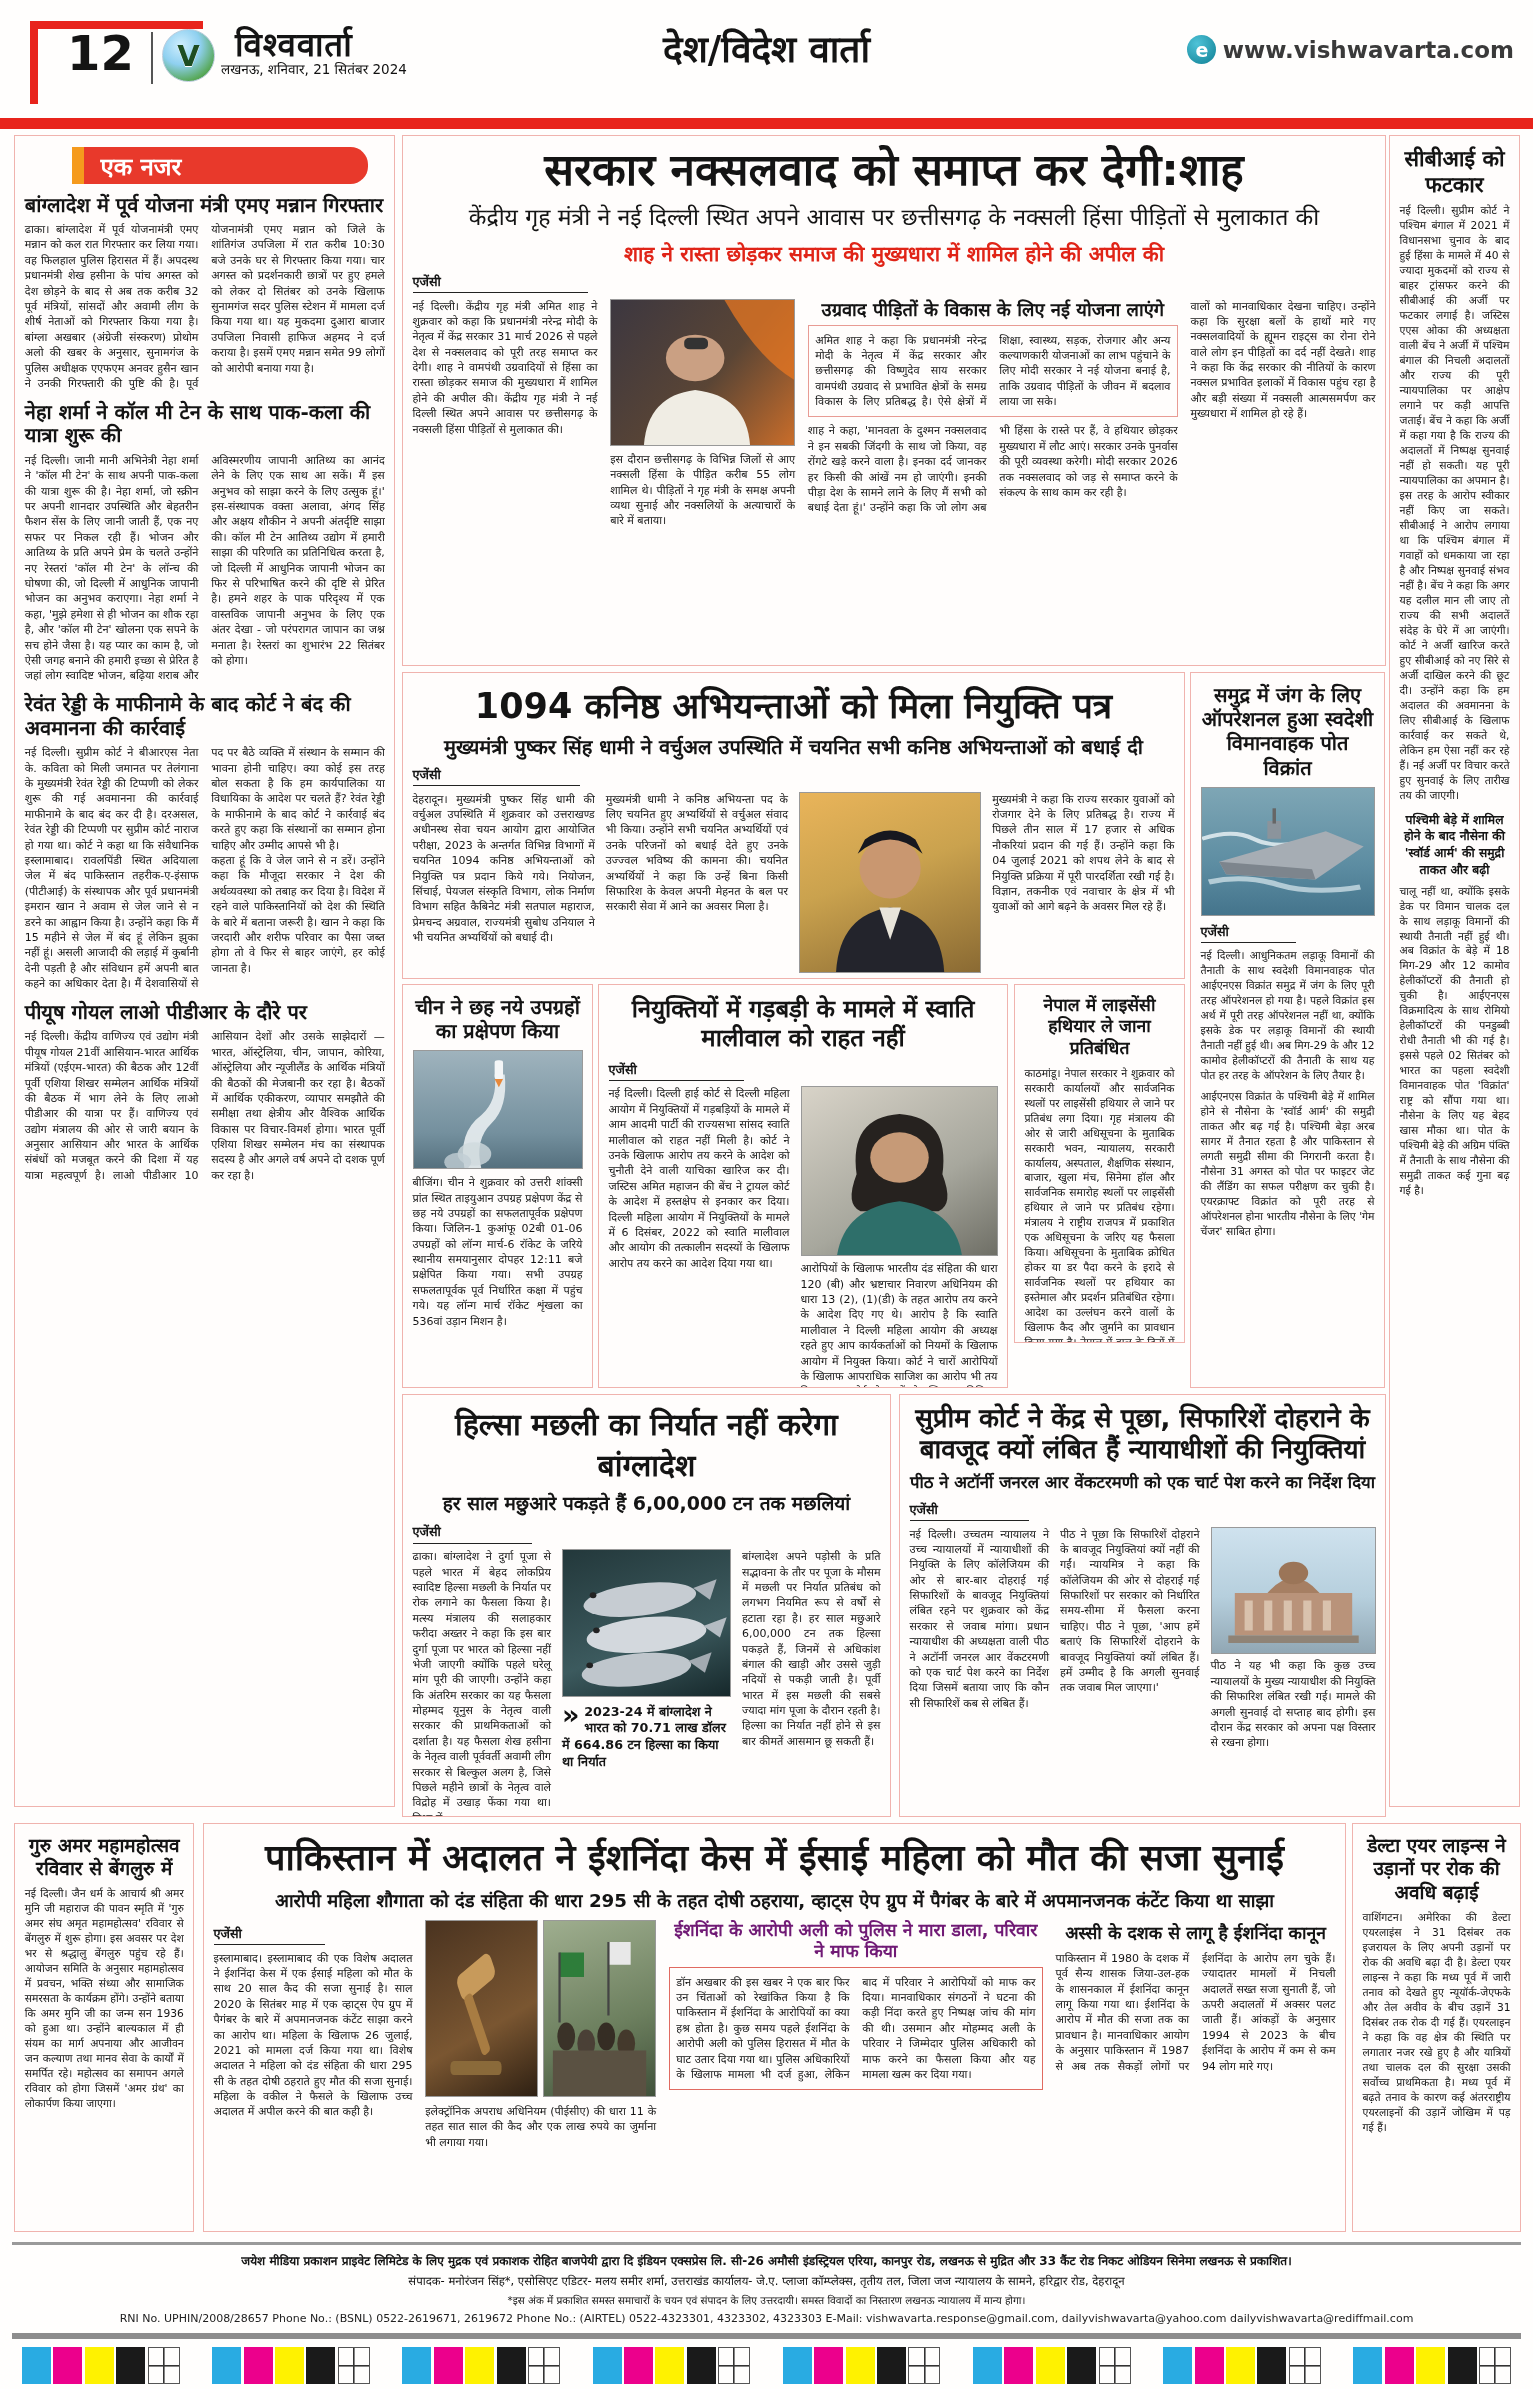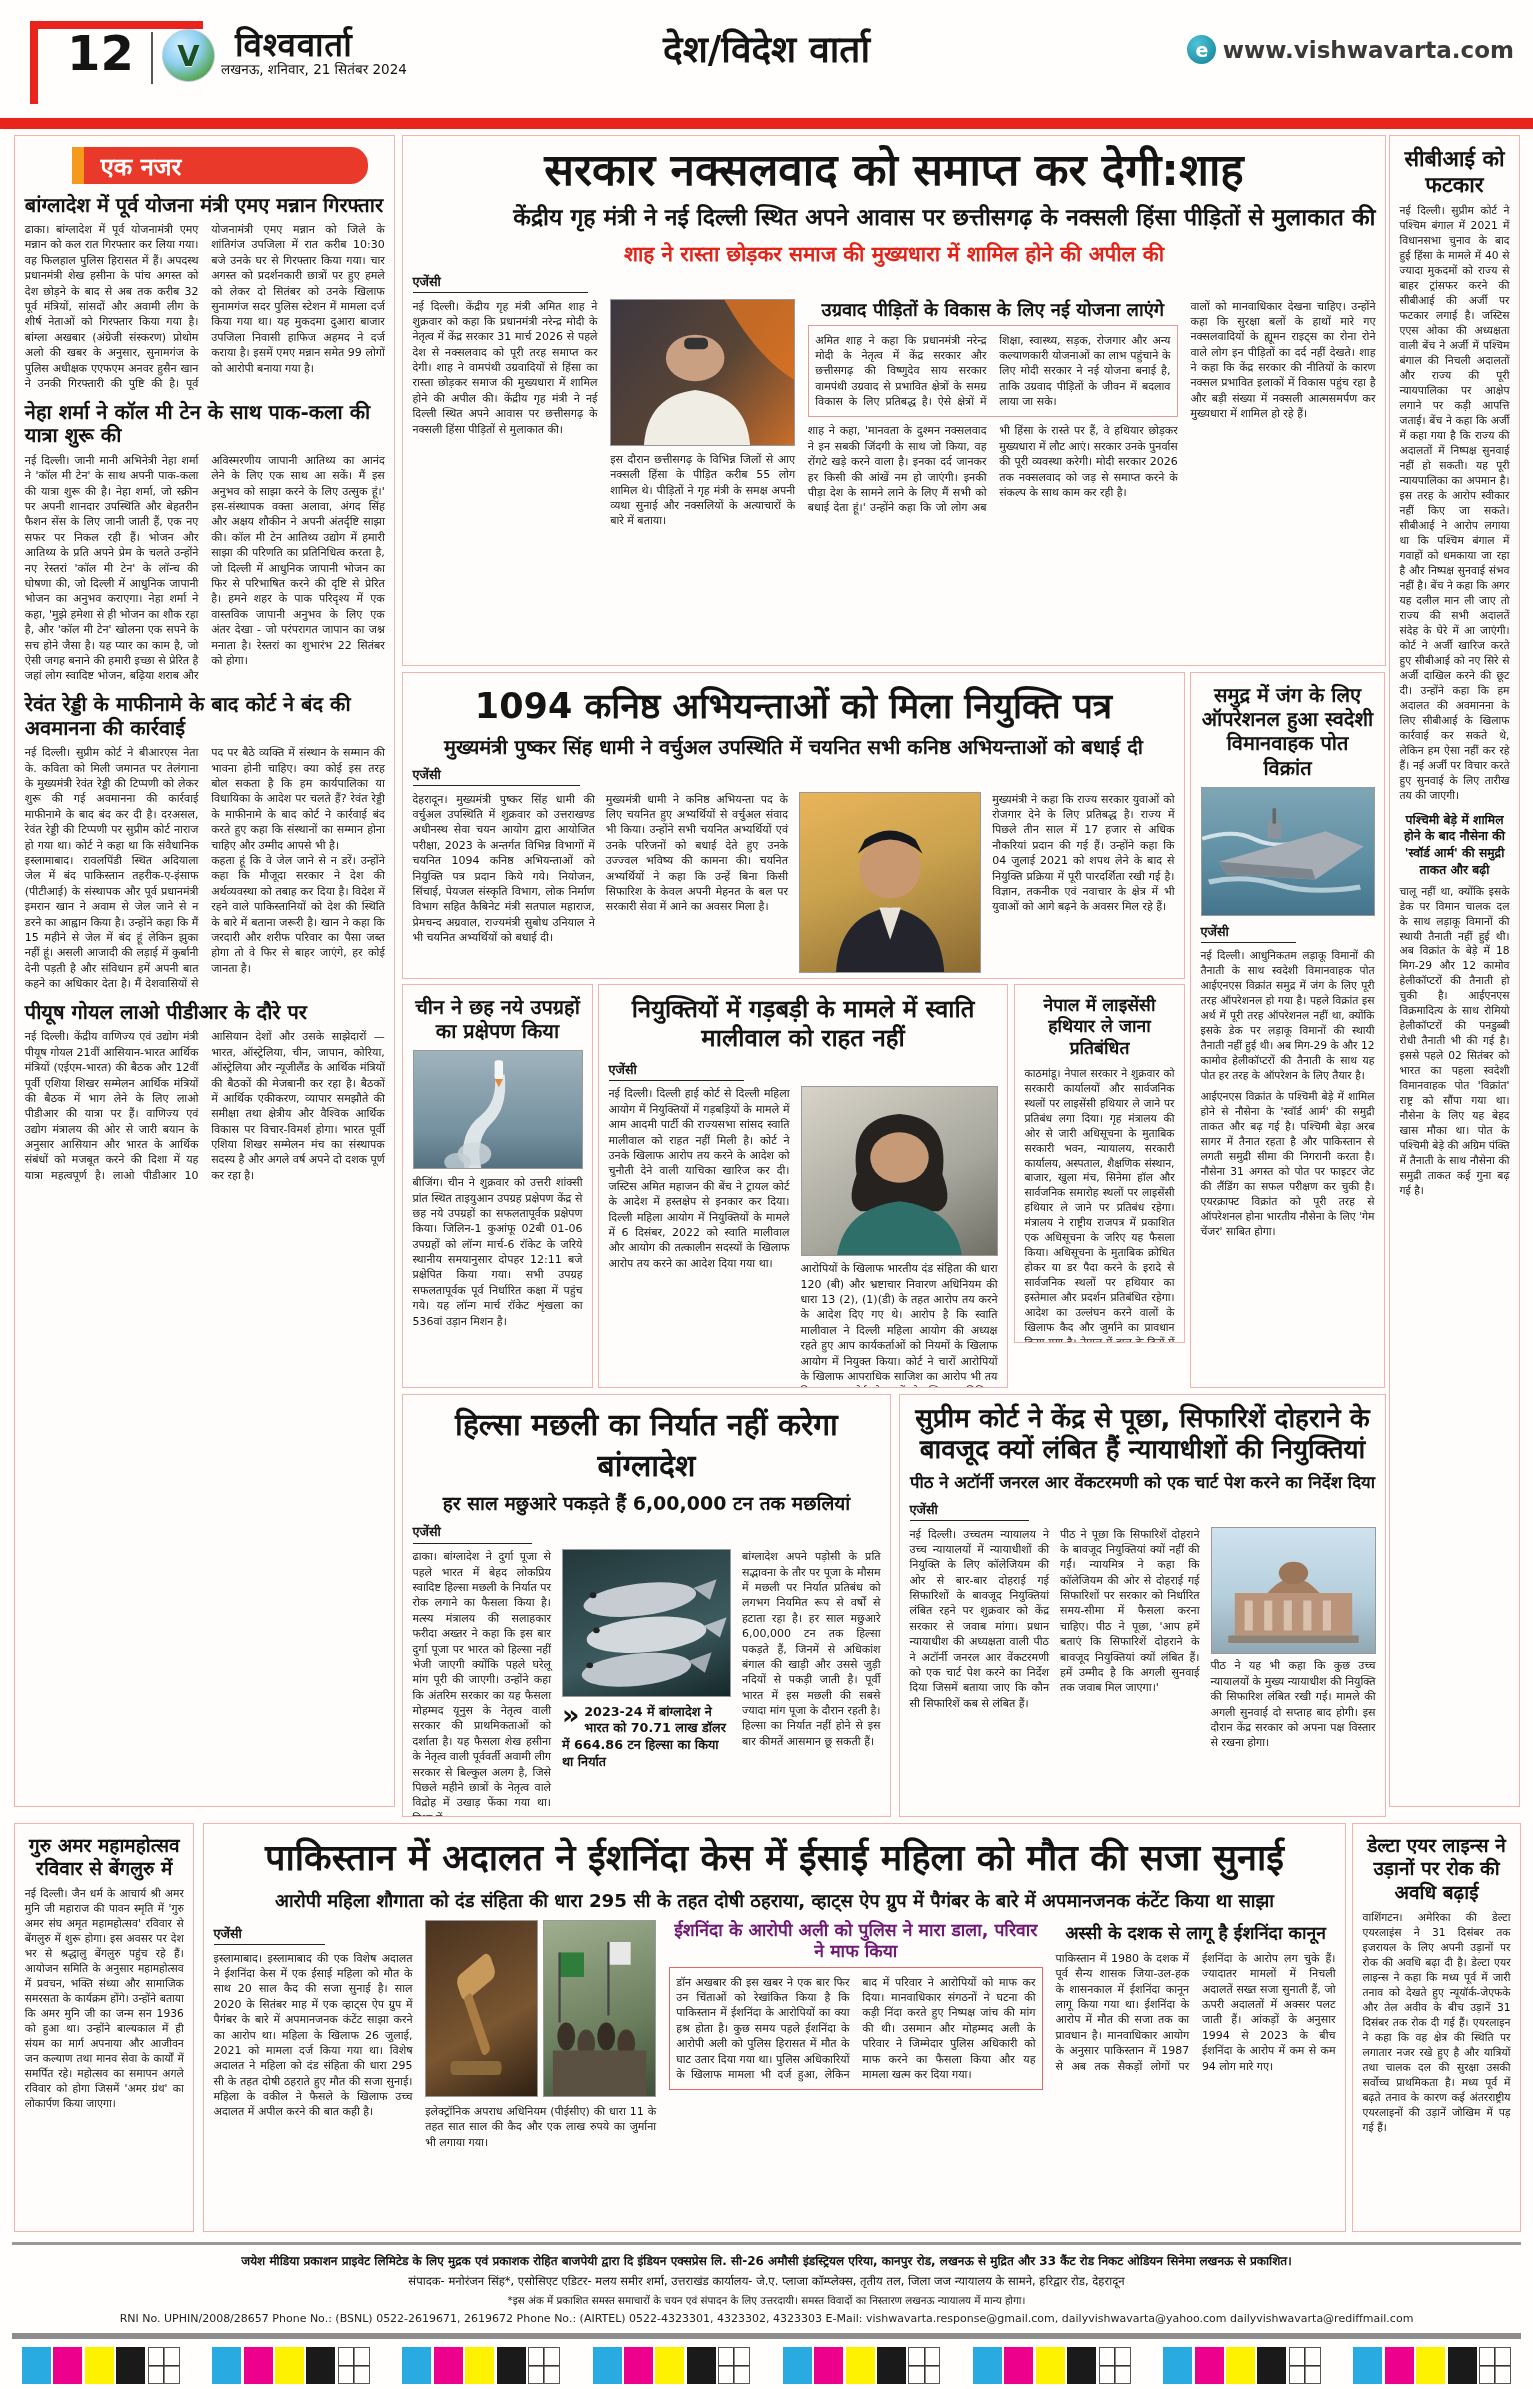--- a/index.html
+++ b/index.html
@@ -34,21 +34,21 @@
   .body-t{font-size:11px;line-height:1.4;text-align:justify;margin:0;}
   .cols2{columns:2;column-gap:12.7px;}
   .byline{display:block;font-weight:bold;font-size:12.7px;border-bottom:1.6px solid #222;
        padding-bottom:2.4px;margin:3.2px 0 5.6px;}
   .photo{width:100%;overflow:hidden;border:0.8px solid #999;box-sizing:border-box;}
   .photo svg{display:block;width:100%;height:100%;}
   .center{text-align:center;}
   .red{color:#701a75;}
   
   .lead-headline{font-size:44px;font-weight:bold;text-align:center;line-height:1.1;margin:3.2px 0 6.4px;}
-  .lead-sub{font-size:23px;font-weight:bold;text-align:right;margin:0 0 6.4px;}
+  .lead-sub{font-size:23px;font-weight:normal;text-align:center;margin:0 0 6.4px;}
   .lead-sub-red{font-size:20.7px;font-weight:bold;text-align:center;color:#e02417;margin:0 0 4.8px;}
   .lead-cols{display:flex;gap:12.7px;height:375px;}
   .lc{flex:1;min-width:0;}
   .lc-double{flex:2;min-width:0;display:flex;flex-direction:column;}
   .inset-title{font-size:18.3px;font-weight:bold;text-align:center;line-height:1.2;margin:0 0 4.8px;}
   .inset-box{border:1.6px solid #e89b94;padding:6.4px;margin-bottom:6.4px;}
   
   .app-headline{font-size:35px;font-weight:bold;text-align:center;margin:1.6px 0 4.8px;}
   .app-sub{font-size:20px;font-weight:bold;text-align:center;margin:0 0 4.8px;}
   .app-cols{display:flex;gap:11px;height:196px;}

